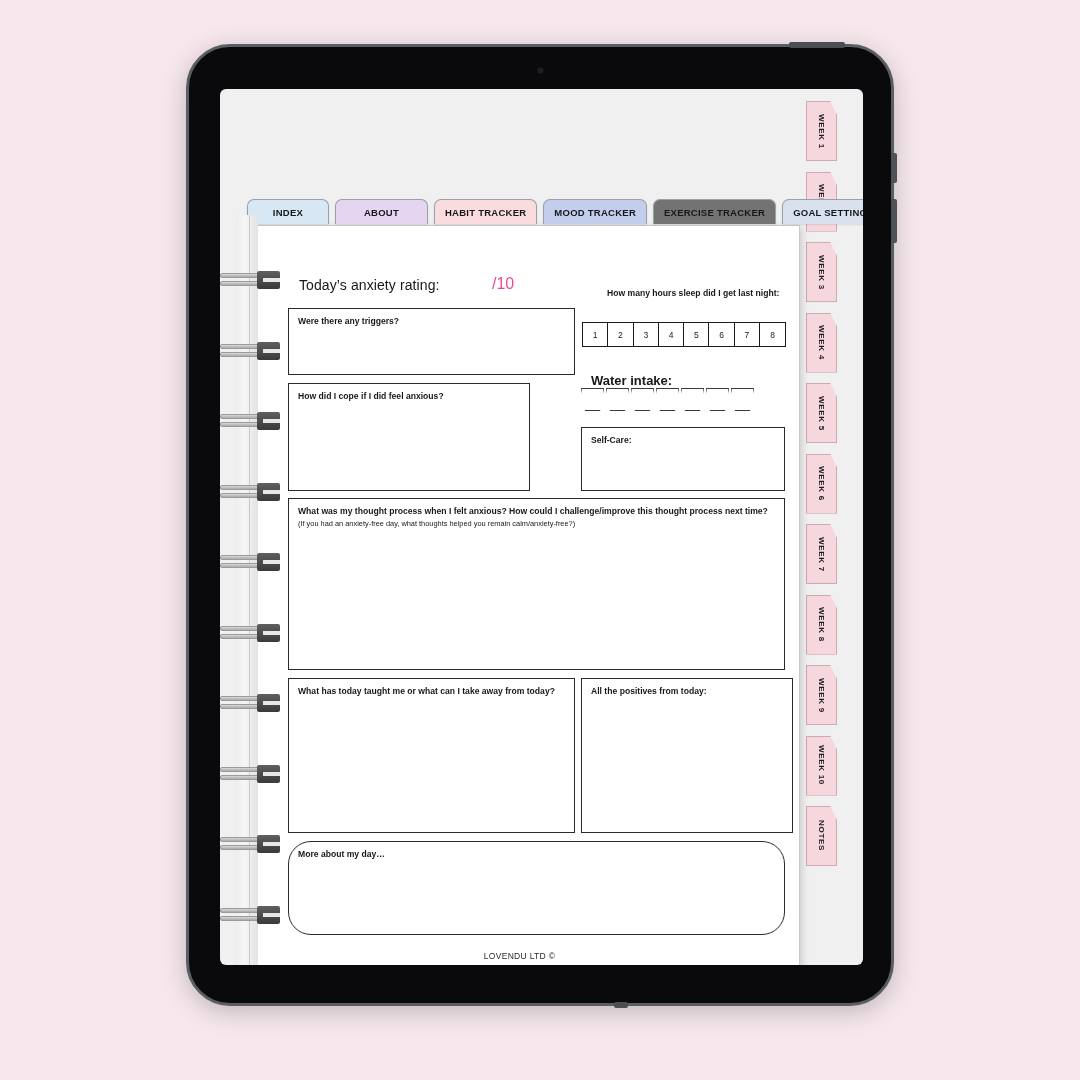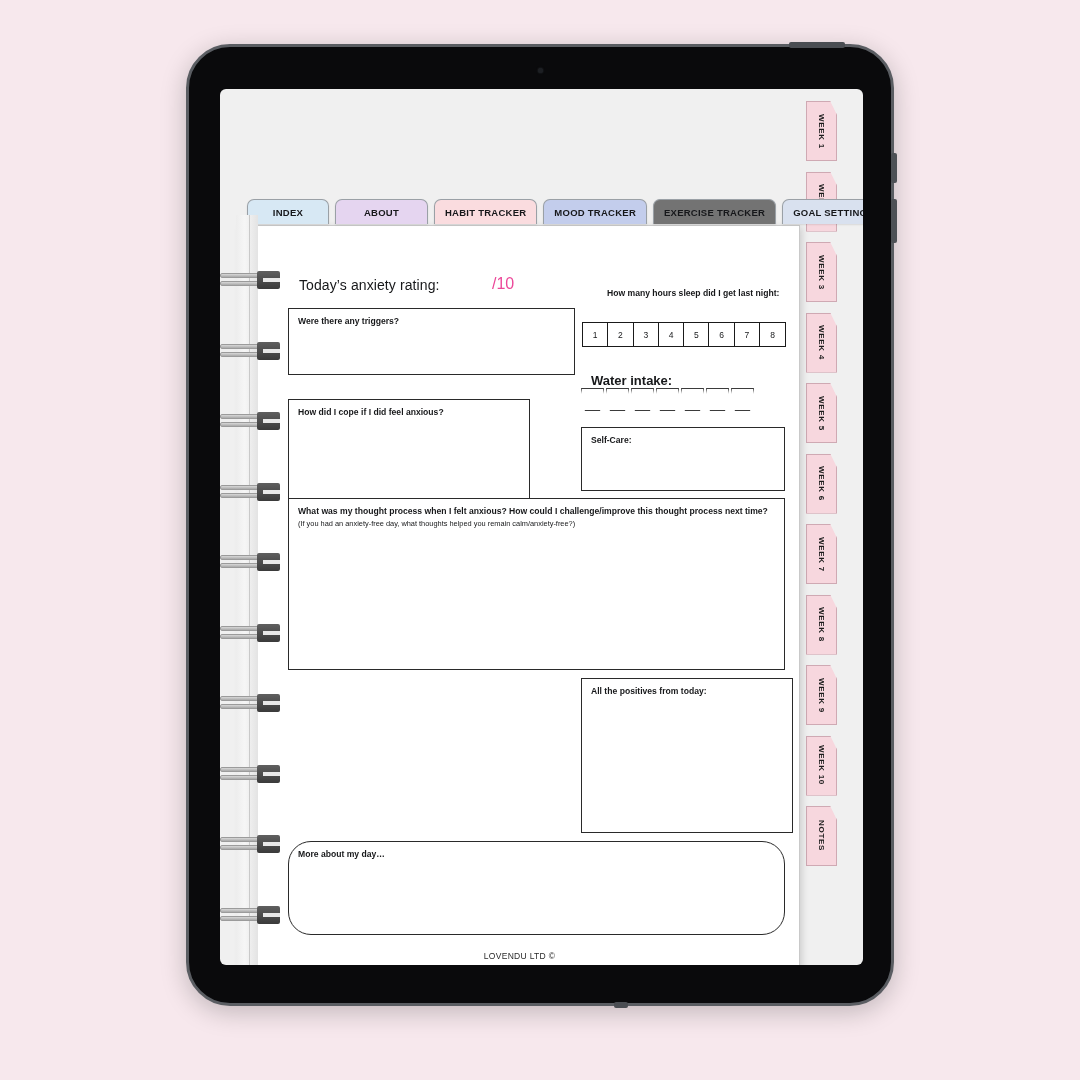--- a/index.html
+++ b/index.html
@@ -282,35 +282,38 @@
               <div class="cup"></div>
               <div class="cup"></div>
               <div class="cup"></div>
               <div class="cup"></div>
             </div>
 
           <div class="box" style="left:48px; top:82px; width:287px; height:67px;">
             <div class="q">Were there any triggers?</div>
           </div>
 
-          <div class="box" style="left:48px; top:157px; width:242px; height:108px;margin-top:16px;">
+          <div class="box" style="left:48px; top:157px; width:242px; height:108px;">
             <div class="q">How did I cope if I did feel anxious?</div>
           </div>
 
           <div class="box" style="left:341px; top:201px; width:204px; height:64px;padding-left:8px;">
             <div class="q">Self-Care:</div>
           </div>
 
           <div class="box" style="left:48px; top:272px; width:497px; height:172px;">
             <div class="q">
               <span>What was my thought process when I felt anxious? How could I challenge/improve this thought process next time?</span>
               <span class="sub">(If you had an anxiety-free day, what thoughts helped you remain calm/anxiety-free?)</span>
             </div>
           </div>
 
+          <div class="box" style="left:48px; top:452px; width:287px; height:155px;">
+            <div class="q">What has today taught me or what can I take away from today?</div>
+          </div>
 
           <div class="box" style="left:341px; top:452px; width:212px; height:155px;">
             <div class="q">All the positives from today:</div>
           </div>
 
           <div class="box" style="left:48px; top:615px; width:497px; height:94px;border-radius:23px;">
             <div class="q">More about my day…</div>
           </div>
 
           <div class="footer">LOVENDU LTD ©</div>

